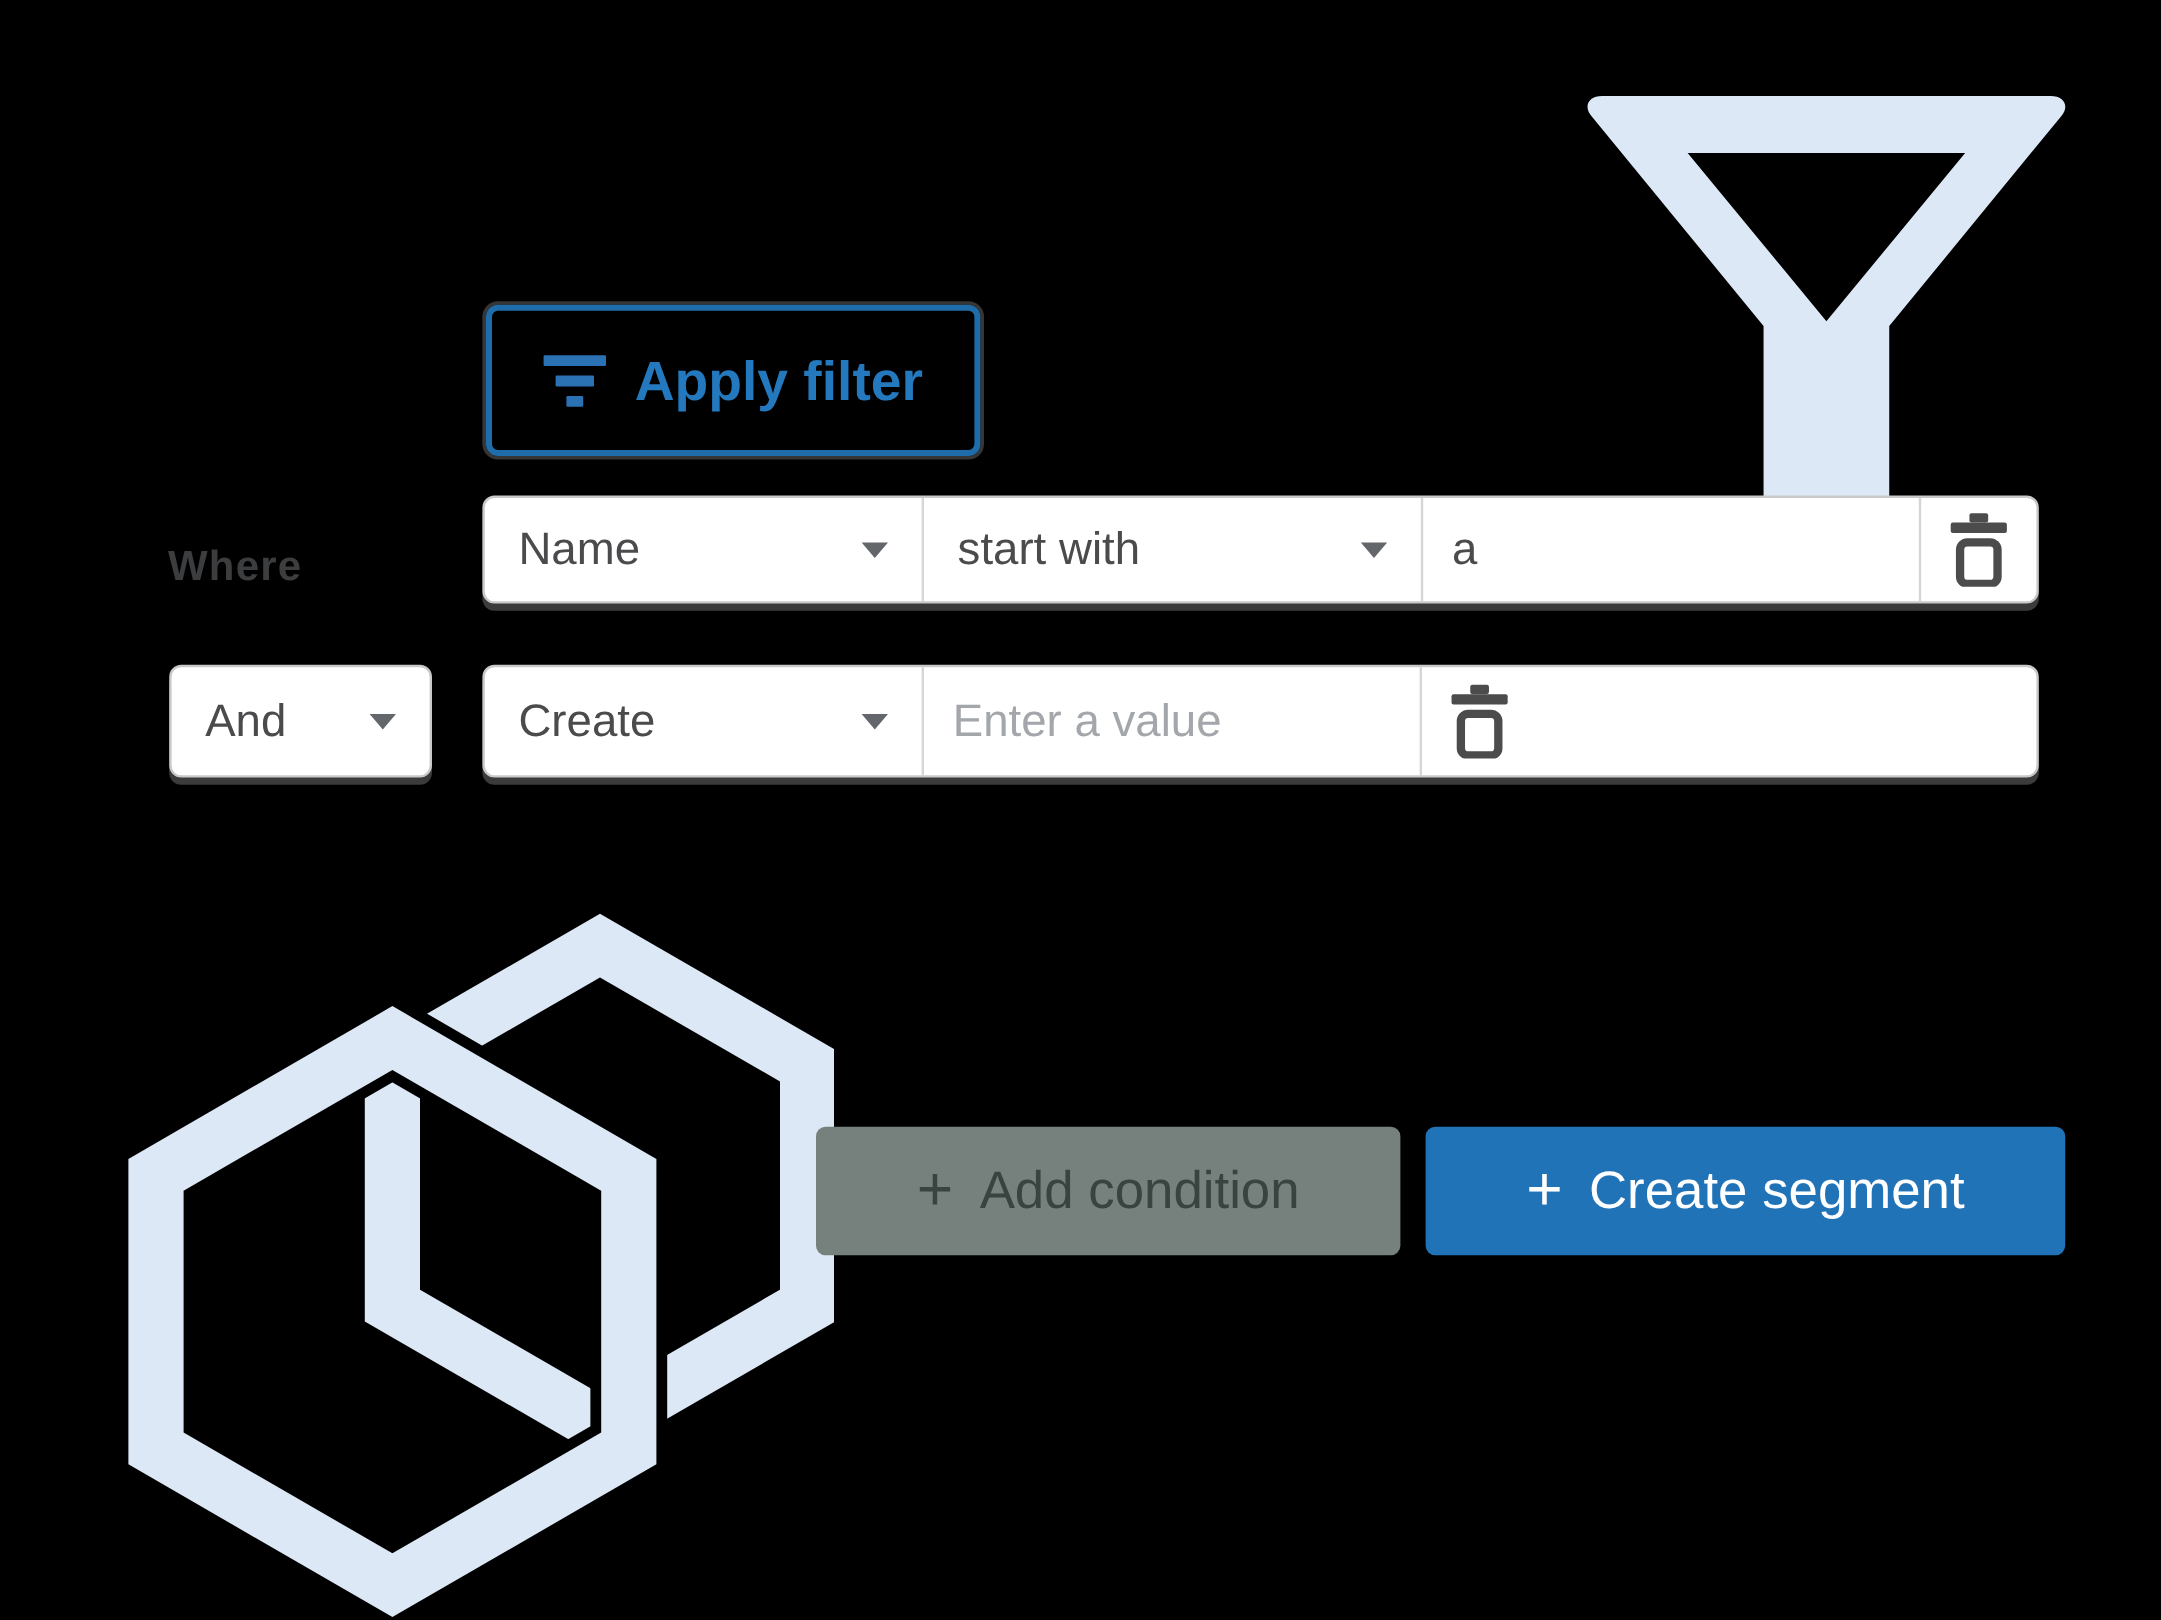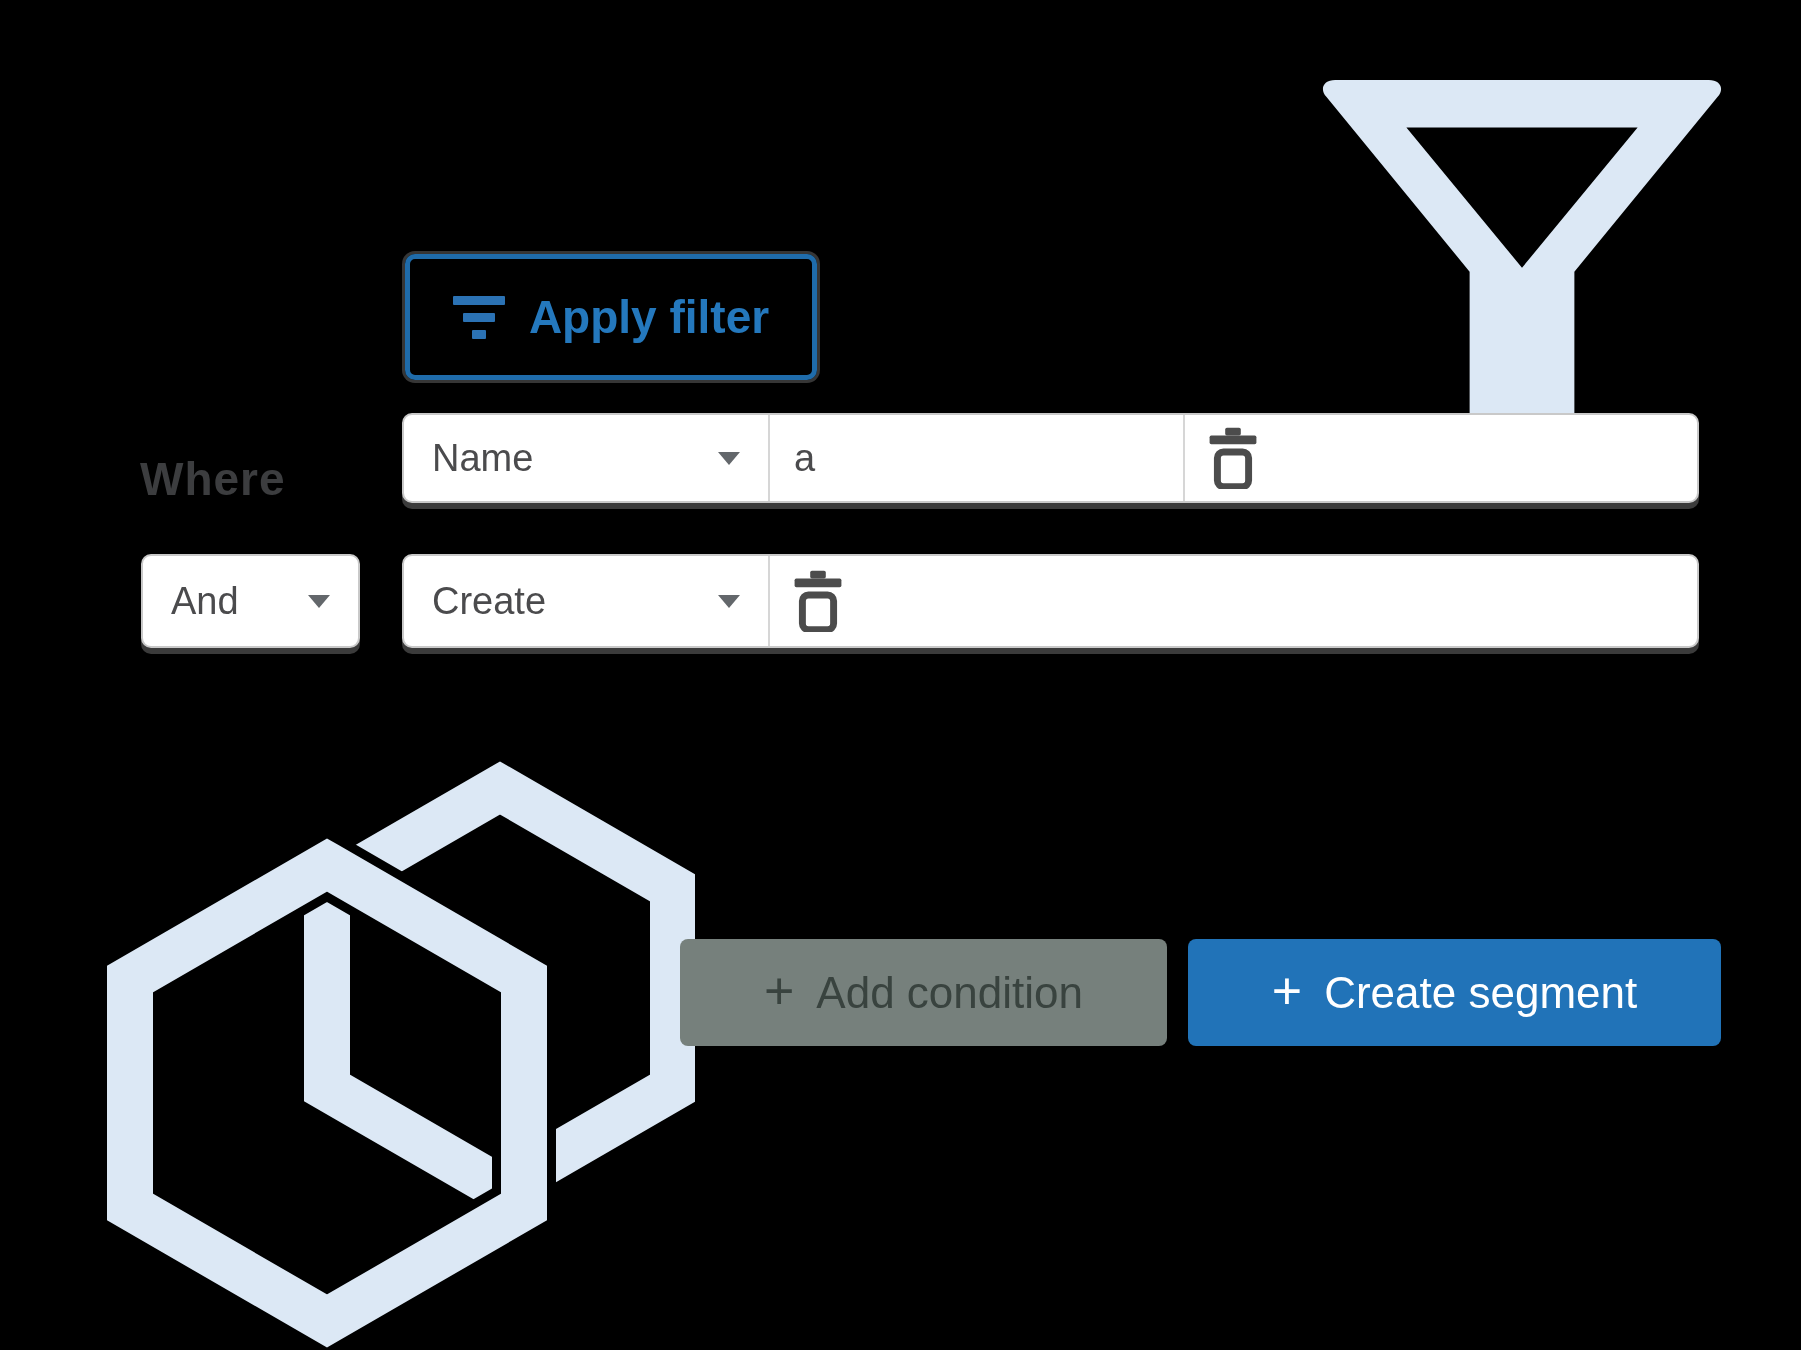--- a/index.html
+++ b/index.html
@@ -20,21 +20,21 @@
     display:flex;align-items:center;justify-content:center;gap:24px;
     color:#2478bd;font-size:46px;font-weight:700;z-index:2;cursor:pointer;
   }
   .filter-lines{display:flex;flex-direction:column;align-items:center;gap:8px;}
   .filter-lines i{display:block;background:#2b72b4;height:9px;border-radius:1px;}
   .filter-lines i:nth-child(1){width:52px;}
   .filter-lines i:nth-child(2){width:32px;}
   .filter-lines i:nth-child(3){width:14px;}
   
   .where-label{
-    position:absolute;left:140px;top:452px;color:#3c3d3f;font-size:46px;
+    position:absolute;left:140px;top:452px;color:#3c3d3f;font-size:35px;
     font-weight:700;z-index:2;letter-spacing:1px;
   }
   
   .row{
     position:absolute;box-sizing:border-box;background:#fff;
     border:2px solid #c9c9c9;border-radius:10px;
     box-shadow:0 6px 0 rgba(170,170,170,.35);
     display:flex;align-items:stretch;z-index:2;
   }
   .row-1{left:402px;top:413px;width:1297px;height:90px;}
@@ -108,20 +108,24 @@
     <span>Apply filter</span>
   </button>
 
   <div class="where-label">Where</div>
 
   <div class="row row-1">
     <div class="cell cell-field dropdown">
       <span>Name</span>
       <span class="caret"></span>
     </div>
+    <div class="cell cell-operator dropdown">
+      <span>start with</span>
+      <span class="caret"></span>
+    </div>
     <div class="cell cell-value">
       <input class="value-input" type="text" value="a" style="">
     </div>
     <div class="cell cell-trash">
       <span>
         <svg width="52" height="62" viewBox="0 0 60 70">
           <rect x="21" y="0" width="18" height="9" rx="2" fill="#4c4c4c"></rect>
           <rect x="3" y="9" width="54" height="10" rx="2" fill="#4c4c4c"></rect>
           <rect x="12" y="28" width="36" height="40" rx="7" fill="none" stroke="#4c4c4c" stroke-width="8"></rect>
         </svg>
@@ -131,20 +135,23 @@
 
   <div class="and-box">
     <span>And</span>
     <span class="caret"></span>
   </div>
 
   <div class="row row-2">
     <div class="cell cell-field dropdown">
       <span>Create</span>
       <span class="caret"></span>
+    </div>
+    <div class="cell cell-value">
+      <input class="value-input" type="text" placeholder="Enter a value" style="">
     </div>
     <div class="cell cell-trash">
       <span>
         <svg width="52" height="62" viewBox="0 0 60 70">
           <rect x="21" y="0" width="18" height="9" rx="2" fill="#4c4c4c"></rect>
           <rect x="3" y="9" width="54" height="10" rx="2" fill="#4c4c4c"></rect>
           <rect x="12" y="28" width="36" height="40" rx="7" fill="none" stroke="#4c4c4c" stroke-width="8"></rect>
         </svg>
       </span>
     </div>

